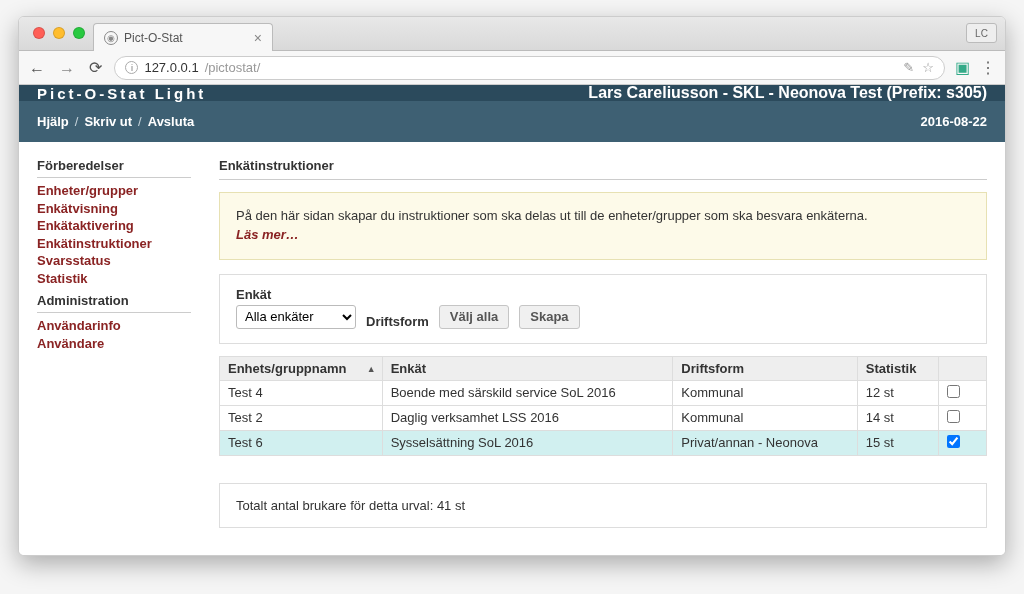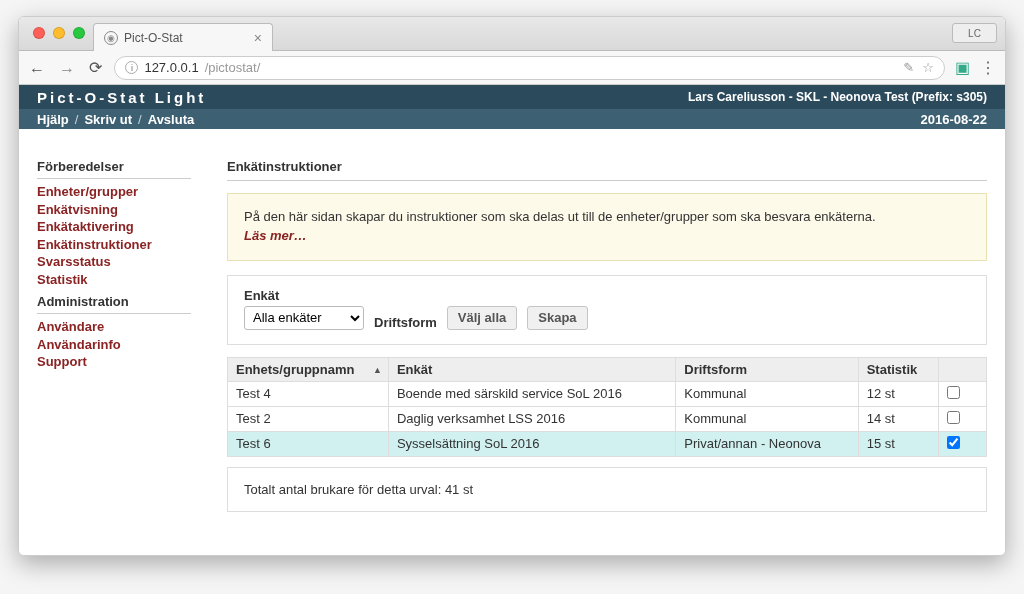--- a/index.html
+++ b/index.html
@@ -64,21 +64,21 @@
   .tab-favicon {
     width: 14px; height: 14px; border-radius: 50%;
     border: 1px solid #888; display: inline-flex; align-items: center; justify-content: center;
     font-size: 9px; color: #888;
   }
   .tab-close { margin-left: auto; color: #888; font-size: 14px; }
   .profile-badge {
     position: absolute;
     right: 8px;
     top: 6px;
-    width: 45px; height: 20px;
+    width: 31px; height: 20px;
     border: 1px solid #bbb;
     border-radius: 3px;
     background: #eee;
     font-size: 10px;
     display: flex; align-items: center; justify-content: center;
     color: #666;
   }
   
   .addr-bar {
     height: 34px;
@@ -109,42 +109,42 @@
   .dots { color: #666; font-size: 16px; letter-spacing: 1px; }
 
   
   .viewport { flex: 1; background: #fff; overflow: auto; }
   .app-header {
     background: #2b4a5c;
     color: #fff;
     display: flex;
     align-items: center;
     padding: 0 18px;
-    height: 24px;
+    height: 16px;
     font-size: 15px;
   }
   .app-title { font-weight: bold; letter-spacing: 3px; }
-  .app-user { margin-left: auto; font-weight: bold; font-size: 12px; }
+  .app-user { margin-left: auto; font-weight: bold; font-size: 16px; }
   .sub-header {
     background: #3e6073;
     color: #fff;
-    height: 20px;
+    height: 41px;
     display: flex;
     align-items: center;
     padding: 0 18px;
     font-size: 13px;
   }
   .sub-header a { color: #fff; font-weight: bold; text-decoration: none; }
   .sep { margin: 0 6px; color: #c5d3db; }
   .sub-date { margin-left: auto; font-weight: bold; }
 
   .app-body {
     display: flex;
-    padding: 30px 18px;
-    gap: 36px;
+    padding: 16px 18px;
+    gap: 28px;
   }
   .sidebar {
     width: 154px;
     font-size: 13px;
   }
   .sb-heading {
     font-weight: bold;
     color: #333;
     border-bottom: 1px solid #ccc;
     padding-bottom: 4px;
@@ -209,21 +209,21 @@
     font-weight: bold;
     color: #555;
     cursor: pointer;
     height: 24px;
   }
 
   table.data {
     width: 100%;
     border-collapse: collapse;
     border: 1px solid #ddd;
-    margin-bottom: 10px;
+    margin-bottom: 27px;
   }
   table.data th, table.data td {
     border: 1px solid #ddd;
     padding: 4px 8px;
     text-align: left;
     font-size: 13px;
   }
   table.data th {
     background: #eee;
     font-weight: bold;
@@ -294,23 +294,22 @@
 
       <div class="sidebar" id="sidebar">
           <div class="sb-heading">Förberedelser</div>
           <a href="#" class="sb-link">Enheter/grupper</a>
           <a href="#" class="sb-link">Enkätvisning</a>
           <a href="#" class="sb-link">Enkätaktivering</a>
           <a href="#" class="sb-link">Enkätinstruktioner</a>
           <a href="#" class="sb-link">Svarsstatus</a>
           <a href="#" class="sb-link">Statistik</a>
           <div class="sb-heading">Administration</div>
+          <a href="#" class="sb-link">Användarinfo</a>
           <a href="#" class="sb-link">Användare</a>
-          <a href="#" class="sb-link">Användarinfo</a>
-          <a href="#" class="sb-link">Support</a>
         </div>
 
       <div class="main">
         <div class="main-title">Enkätinstruktioner</div>
 
         <div class="info-box">
           <div>På den här sidan skapar du instruktioner som ska delas ut till de enheter/grupper som ska besvara enkäterna.</div>
           <a href="#">Läs mer…</a>
         </div>
 

